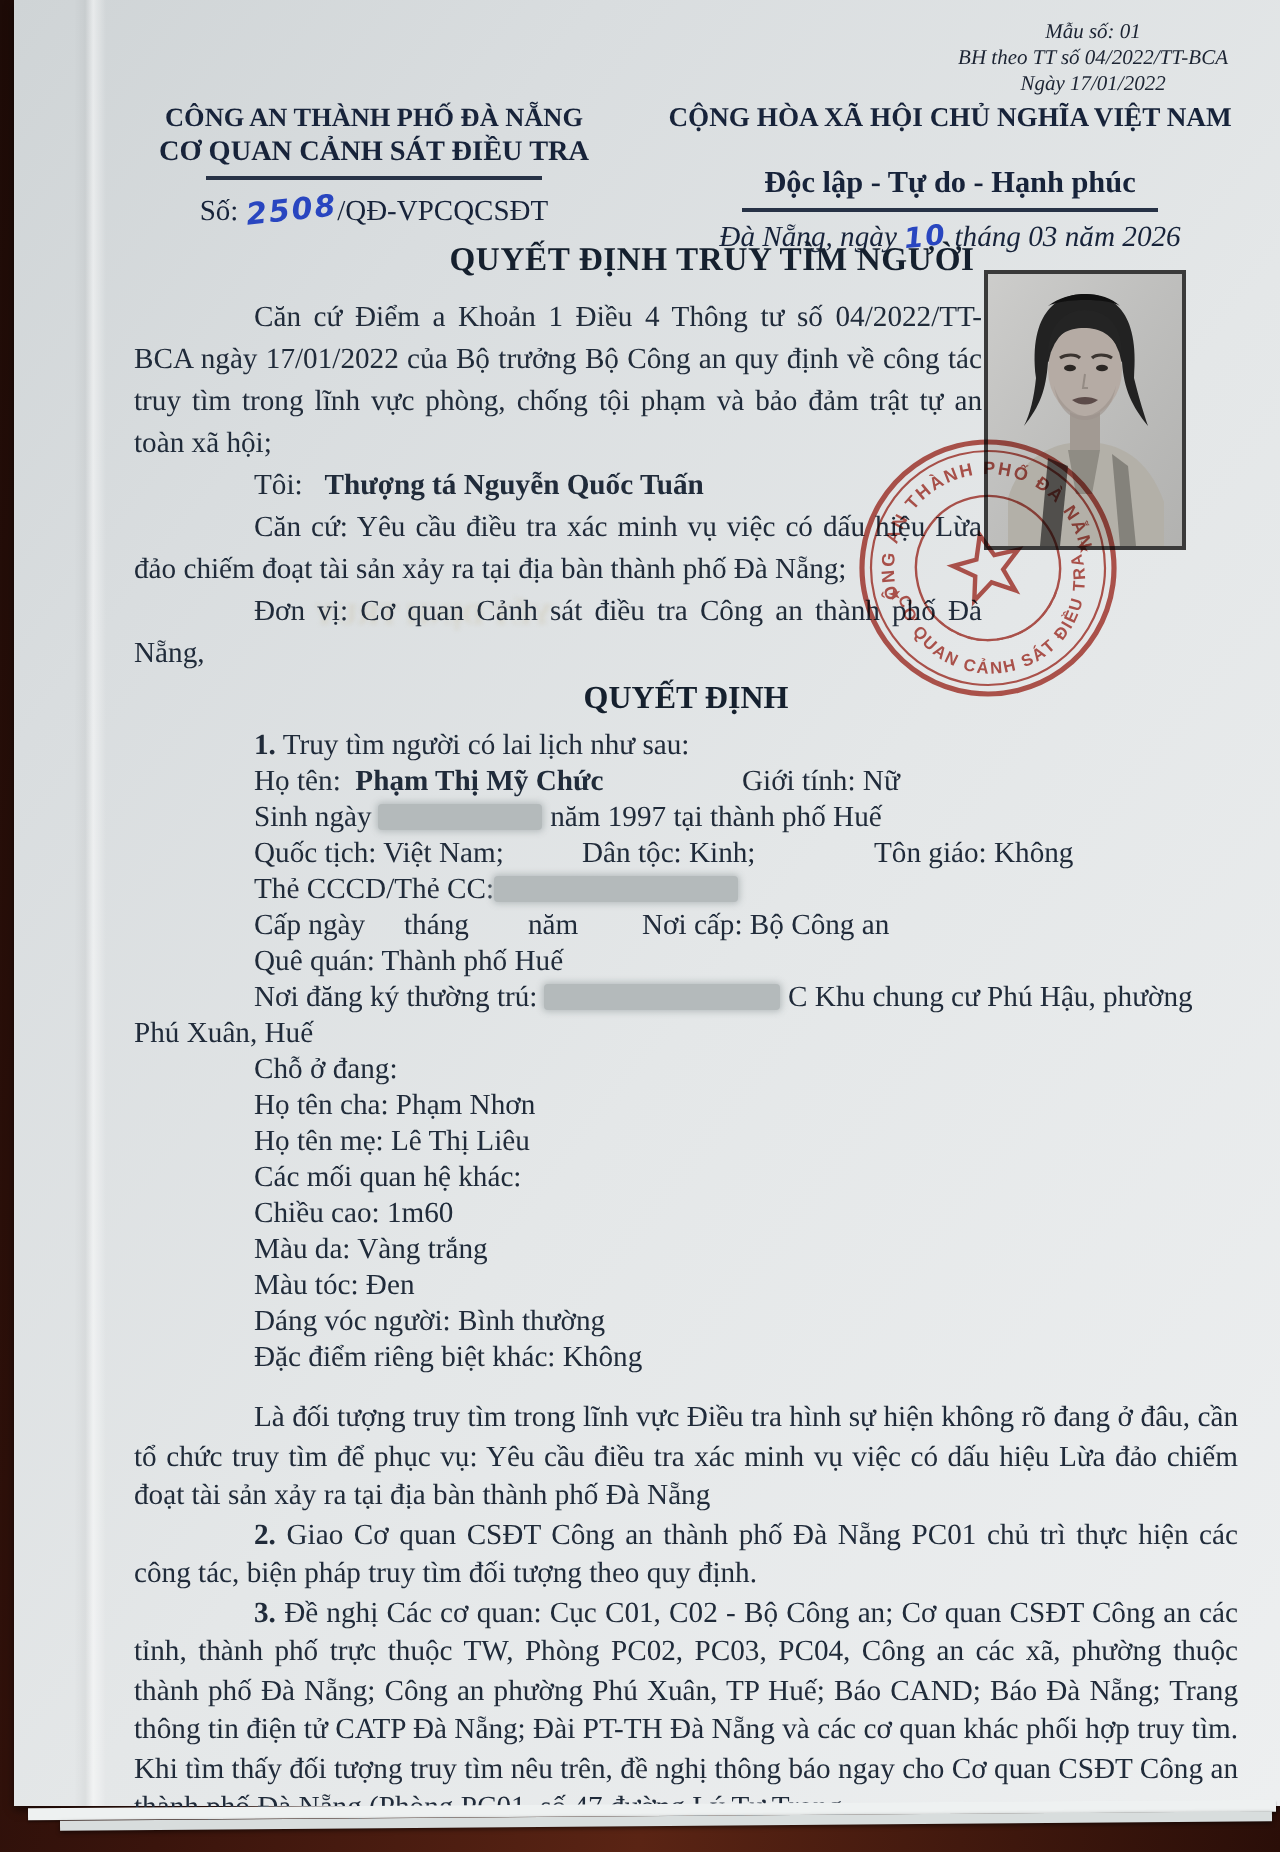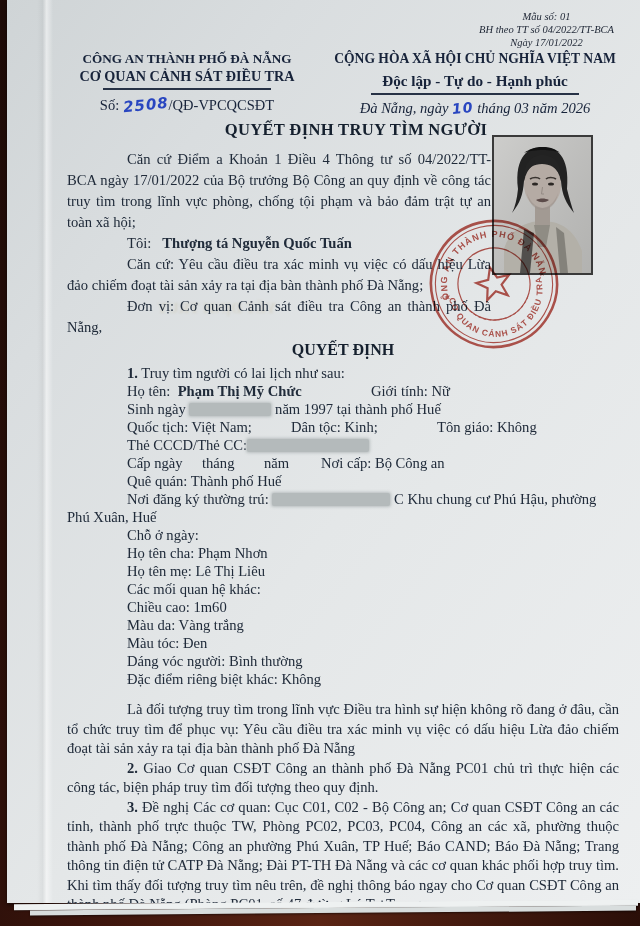--- a/index.html
+++ b/index.html
@@ -22,21 +22,21 @@
 
   
   .form-meta{position:absolute;top:10px;right:26px;text-align:center;font-style:italic;font-size:10.5px;line-height:13px;color:#1c2433;}
   .org-block{position:absolute;top:50px;left:44px;width:272px;text-align:center;color:#17233a;}
   .org-line1{font-weight:bold;font-size:13.2px;line-height:17px;}
   .org-line2{font-weight:bold;font-size:14.2px;line-height:19px;}
   .org-rule{width:168px;height:1.6px;background:#273246;margin:2px auto 6px auto;}
   .doc-no{font-size:14.5px;margin-top:2px;}
   .nat-block{position:absolute;top:50px;left:322px;width:292px;text-align:center;color:#17233a;}
   .nat-line1{font-weight:bold;font-size:13.6px;line-height:18px;}
-  .nat-line2{font-weight:bold;font-size:15.2px;line-height:20px;margin-top:3px;}
+  .nat-line2{font-weight:bold;font-size:15.2px;line-height:20px;margin-top:14px;}
   .nat-rule{width:208px;height:1.6px;background:#273246;margin:2px auto 5px auto;}
   .dateline{font-style:italic;font-size:14.6px;margin-top:3px;}
   .hand{font-family:"DejaVu Sans",sans-serif;font-style:italic;font-weight:bold;color:#2946c0;display:inline-block;transform:rotate(-6deg);letter-spacing:1px;}
   .hand-no{font-size:15px;}
   .hand-day{font-size:14px;}
 
   
   .content{position:absolute;left:60px;top:120px;width:552px;font-size:14.6px;color:#202b3a;text-align:justify;}
   .main-title{text-align:center;font-weight:bold;font-size:16.6px;line-height:20px;padding-left:26px;letter-spacing:.3px;margin-bottom:9px;color:#15202e;}
   .photo-spacer{float:right;width:128px;height:150px;}
@@ -110,21 +110,21 @@
 
     <div class="fields">
       <div class="row"><span class="b">1.</span> <span>Truy tìm người có lai lịch như sau:</span></div>
       <div class="row"><span>Họ tên:</span>&nbsp;&nbsp;<span class="b">Phạm Thị Mỹ Chức</span><span class="pos" style="left:304px;">Giới tính: Nữ</span></div>
       <div class="row"><span>Sinh ngày</span> <span class="redact redact-birth"></span> <span>năm 1997 tại thành phố Huế</span></div>
       <div class="row"><span>Quốc tịch: Việt Nam;</span><span class="pos" style="left:224px;text-align:center;">Dân tộc: Kinh;</span><span class="pos" style="left:370px;">Tôn giáo: Không</span></div>
       <div class="row"><span>Thẻ CCCD/Thẻ CC:</span><span class="redact redact-id"></span></div>
       <div class="row"><span>Cấp ngày</span><span class="pos" style="left:135px;">tháng</span><span class="pos" style="left:197px;">năm</span><span class="pos" style="left:254px;">Nơi cấp: Bộ Công an</span></div>
       <div class="row">Quê quán: Thành phố Huế</div>
       <div class="row"><span>Nơi đăng ký thường trú:</span> <span class="redact redact-addr"></span> <span>C Khu chung cư Phú Hậu, phường Phú Xuân, Huế</span></div>
-      <div class="row">Chỗ ở ngày:</div>
+      <div class="row">Chỗ ở đang:</div>
       <div class="row">Họ tên cha: Phạm Nhơn</div>
       <div class="row">Họ tên mẹ: Lê Thị Liêu</div>
       <div class="row">Các mối quan hệ khác:</div>
       <div class="row">Chiều cao: 1m60</div>
       <div class="row">Màu da: Vàng trắng</div>
       <div class="row">Màu tóc: Đen</div>
       <div class="row">Dáng vóc người: Bình thường</div>
       <div class="row">Đặc điểm riêng biệt khác: Không</div>
     </div>
 

